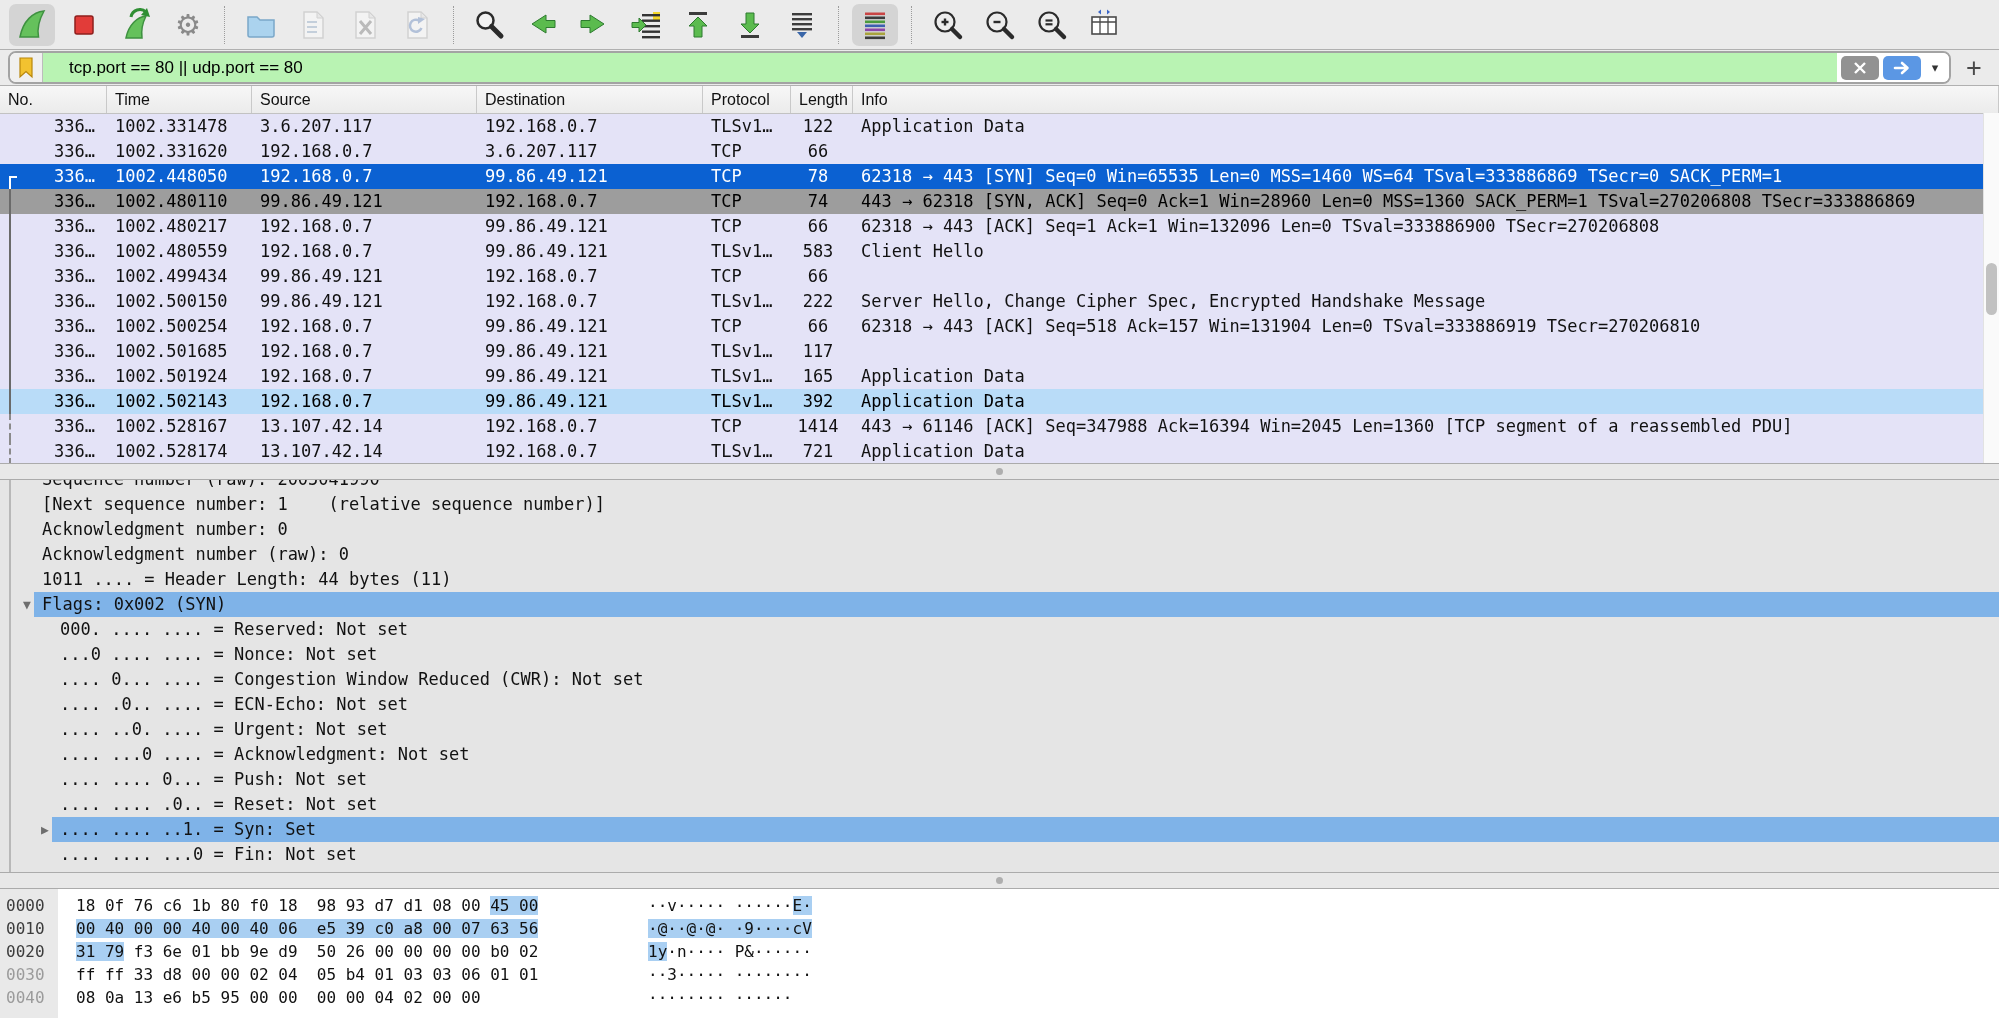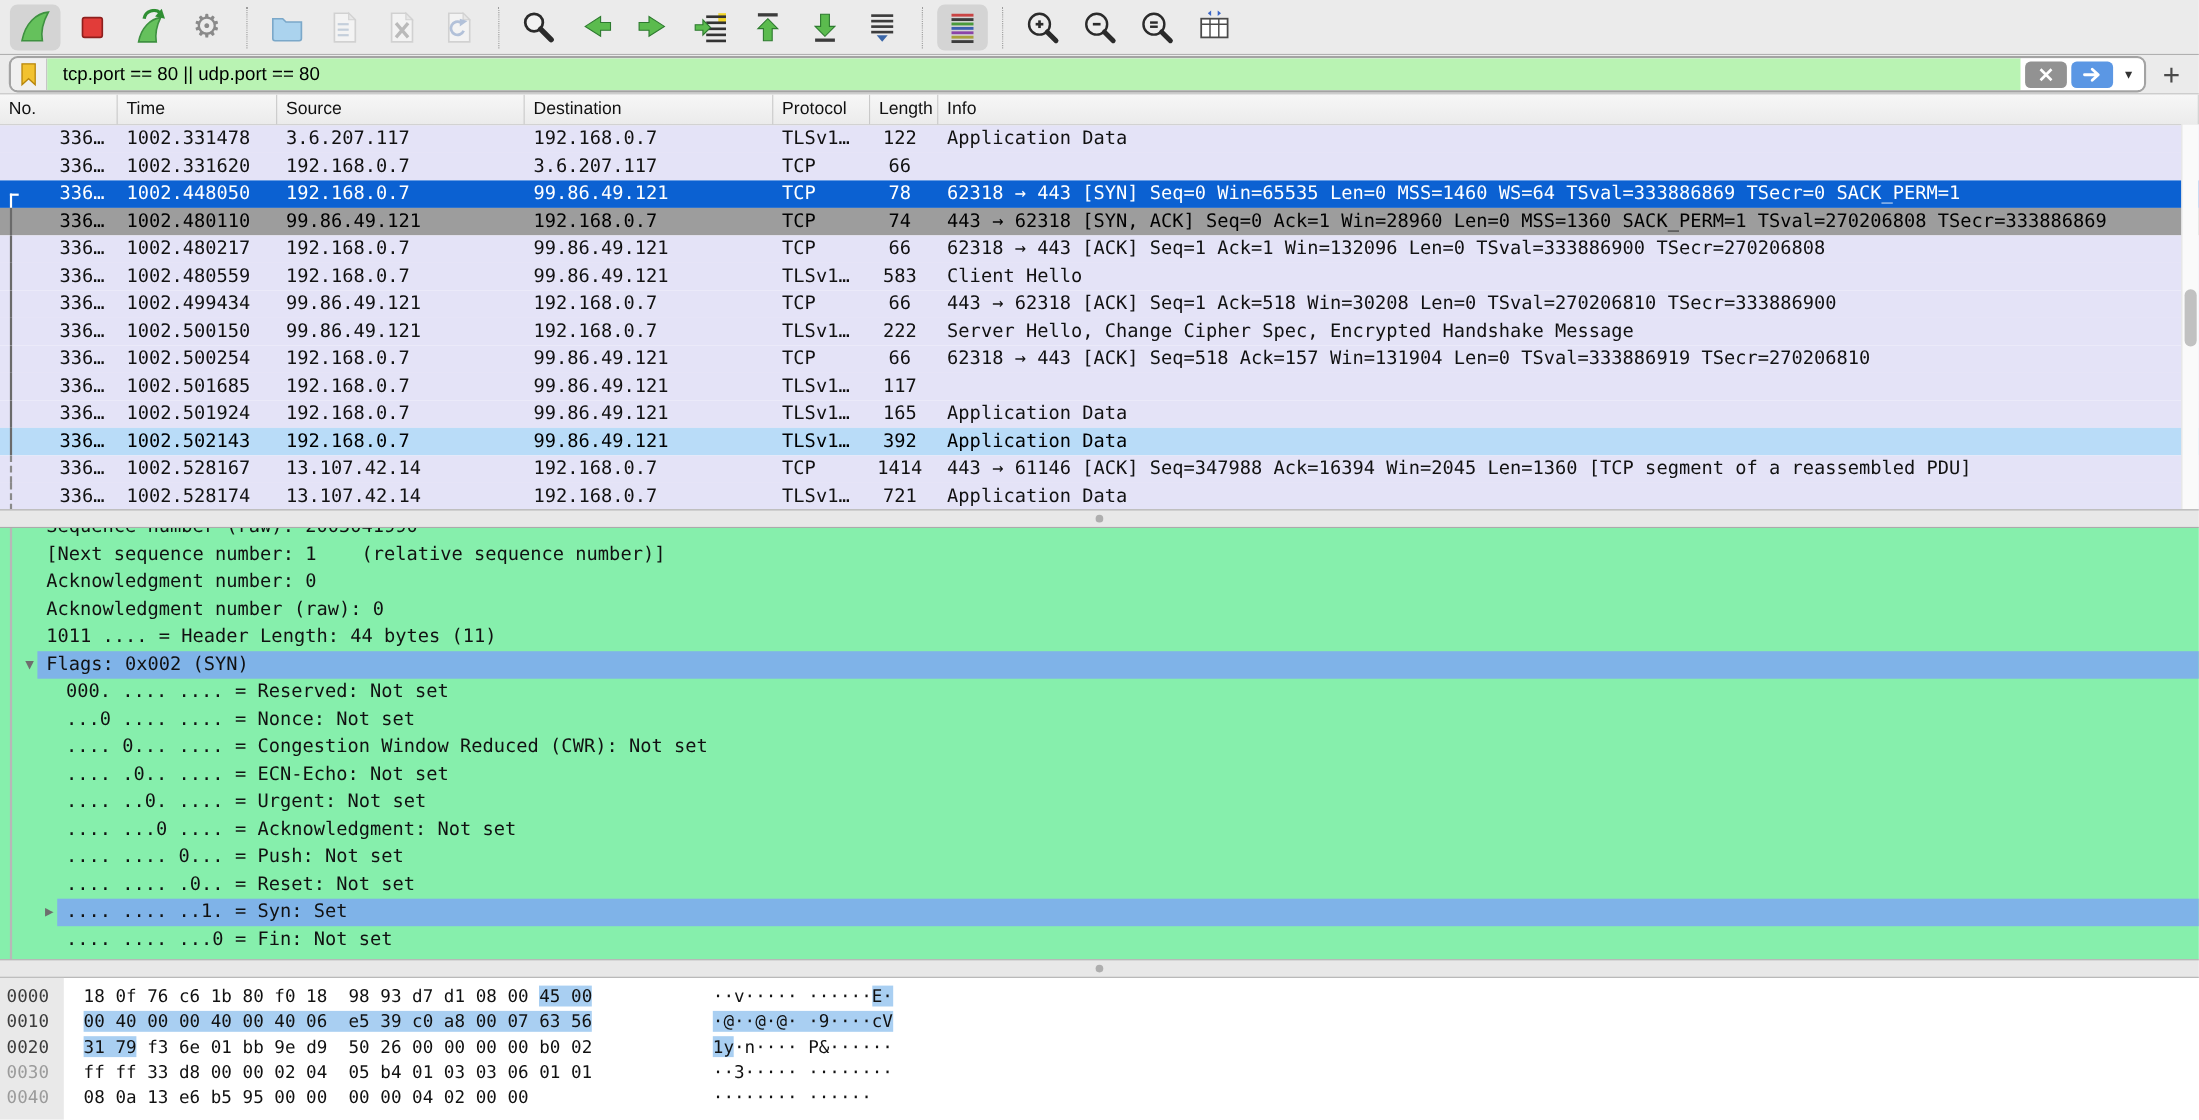--- a/index.html
+++ b/index.html
@@ -11,21 +11,21 @@
   .tbtn{width:46px;height:42px;display:flex;align-items:center;justify-content:center;margin:0 3px;border-radius:7px}
   .tbtn.active{background:#d4d4d4}
   .tbtn.disabled{opacity:.5}
   .tsep{height:38px;border-left:1px dotted #9c9c9c;margin:0 10px}
   .gear{font-size:29px;color:#8a8a8a;line-height:34px}
 
   
   .filterbar{height:35px;background:#ebebeb;border-bottom:1px solid #b0b0b0;display:flex;align-items:center;padding:0 8px;flex:0 0 auto}
   .filter-field{display:flex;height:29px;flex:1;border:2px solid #a3a3a3;border-radius:8px;overflow:hidden;background:#fff;align-items:stretch}
   .fbookmark{width:32px;background:#f0f0f0;border-right:1px solid #bcbcbc;display:flex;align-items:center;justify-content:center}
-  .finput{flex:1;background:#b9f3b3;display:flex;align-items:center;padding-left:14px;font-size:17px;color:#000}
+  .finput{flex:1;background:#b9f3b3;display:flex;align-items:center;padding-left:26px;font-size:17px;color:#000}
   .fbtns{background:#fff;display:flex;align-items:center;padding:0 2px}
   .fbtn{width:38px;height:24px;margin:0 2px;border-radius:5px;display:flex;align-items:center;justify-content:center;border:none;padding:0}
   .fclear{background:#929292}
   .fapply{background:#5b97e4}
   .fdrop{width:24px;display:flex;align-items:center;justify-content:center;color:#333;font-size:13px;background:#fff}
   .fadd{width:34px;text-align:center;font-size:27px;color:#4a4a4a;background:none;border:none;line-height:30px;margin-left:6px}
 
   
   .plist{position:relative;flex:0 0 auto;height:377px;background:#fff;overflow:hidden}
   .grid7{display:grid;grid-template-columns:107px 145px 225px 226px 88px 62px 1fr}
@@ -43,21 +43,21 @@
   .mark.dashed{border-left:2px dashed #8a8a8a}
   .mark.bracket{top:12px;border-left:2px solid #fff;border-top:2px solid #fff}
   .vscroll{position:absolute;right:0;top:27px;bottom:0;width:15px;background:#fafafa;border-left:1px solid #e2e2e2}
   .vthumb{position:absolute;left:2px;right:2px;top:150px;height:52px;background:#c1c1c1;border-radius:6px}
 
   
   .splitter{height:15px;background:#e8e8e8;border-top:1px solid #ababab;border-bottom:1px solid #ababab;position:relative;flex:0 0 auto}
   .splitter .dot{position:absolute;left:50%;top:50%;width:7px;height:7px;margin:-3.5px 0 0 -3.5px;background:#aeaeae;border-radius:50%}
 
   
-  .details{height:392px;background:#86efac;position:relative;overflow:hidden;flex:0 0 auto;font-family:"DejaVu Sans Mono",monospace;font-size:17px;color:#111}
+  .details{height:392px;background:#e5e5e5;position:relative;overflow:hidden;flex:0 0 auto;font-family:"DejaVu Sans Mono",monospace;font-size:17px;color:#111}
   .details::before{content:"";position:absolute;left:9px;top:0;bottom:0;border-left:2px solid #b8b8b8}
   .dline{height:25px;line-height:25px;white-space:pre;position:relative}
   .dline.clipped{height:12px;overflow:hidden}
   .dline.clipped .dtext{margin-top:-13px}
   .dbar{position:absolute;top:0;bottom:0;right:0;background:#7fb3e8}
   .darr{position:absolute;top:0;color:#6e6e6e;font-size:13px;z-index:2}
   .dtext{position:relative;z-index:1;display:block}
 
   
   .hexpane{flex:1;background:#fff;position:relative;font-family:"DejaVu Sans Mono",monospace;font-size:16px;color:#111;padding-top:5px}
@@ -322,21 +322,20 @@
           <div class="cell cinfo">Client Hello</div>
         </div>
         <div class="prow grid7 normal">
           <span class="mark line"></span>
           <div class="cell cno">336…</div>
           <div class="cell ctime">1002.499434</div>
           <div class="cell csrc">99.86.49.121</div>
           <div class="cell cdst">192.168.0.7</div>
           <div class="cell cproto">TCP</div>
           <div class="cell clen">66</div>
-          <div class="cell cinfo">443 → 62318 [ACK] Seq=1 Ack=518 Win=30208 Len=0 TSval=270206810 TSecr=333886900</div>
         </div>
         <div class="prow grid7 normal">
           <span class="mark line"></span>
           <div class="cell cno">336…</div>
           <div class="cell ctime">1002.500150</div>
           <div class="cell csrc">99.86.49.121</div>
           <div class="cell cdst">192.168.0.7</div>
           <div class="cell cproto">TLSv1…</div>
           <div class="cell clen">222</div>
           <div class="cell cinfo">Server Hello, Change Cipher Spec, Encrypted Handshake Message</div>

